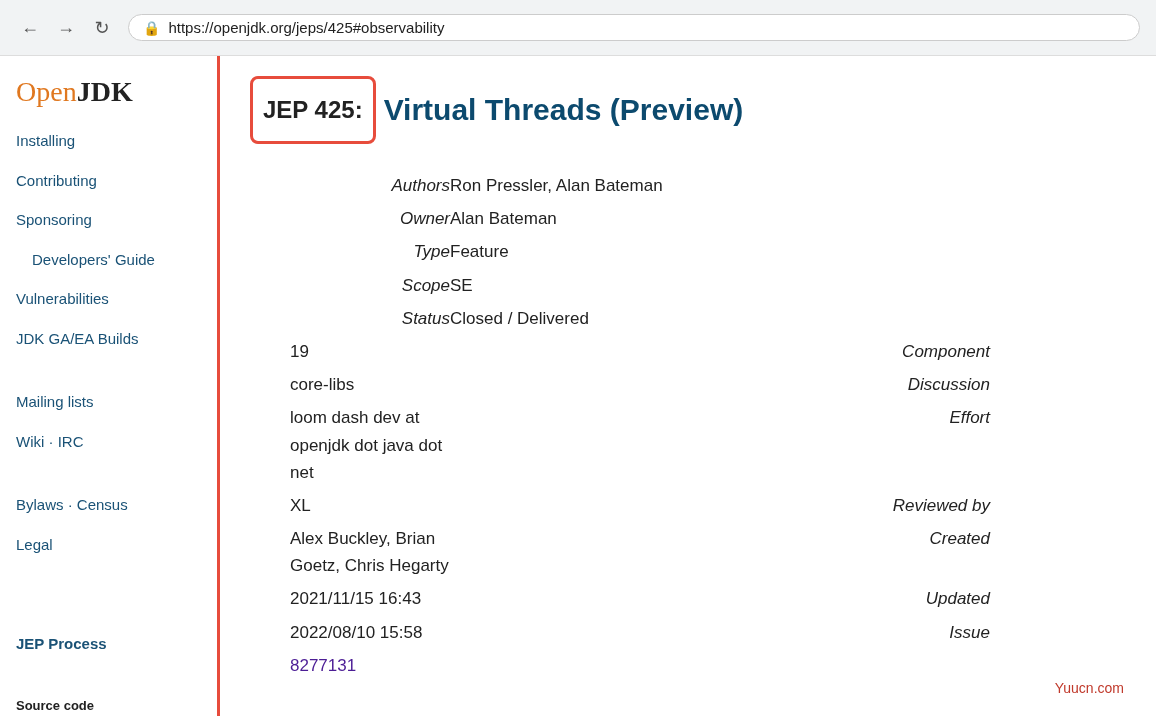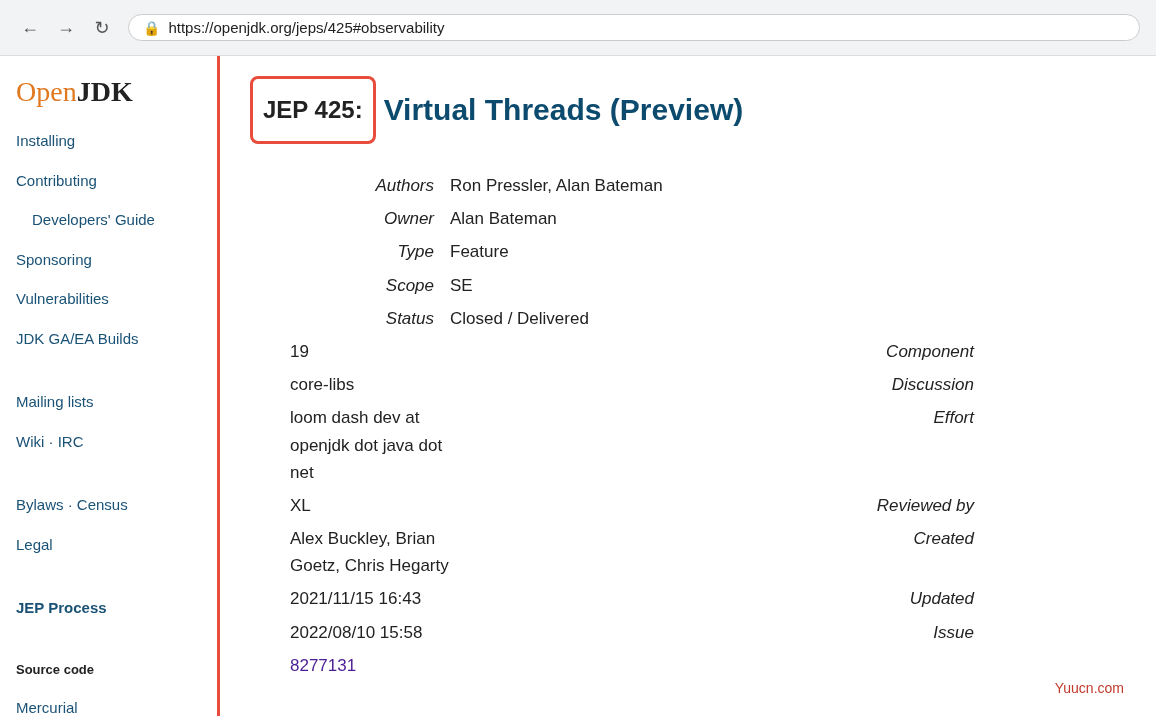--- a/index.html
+++ b/index.html
@@ -105,20 +105,21 @@
     .sidebar-separator {
       height: 10px;
     }
     .sidebar-bold {
       font-weight: bold;
       color: #1a5276;
       font-size: 15px;
       display: block;
       line-height: 1.7;
       text-decoration: none;
+      margin-top: 36px;
     }
     .sidebar-bold-black {
       font-weight: bold;
       color: #222;
       font-size: 13px;
       display: block;
       line-height: 1.7;
     }
 
     
@@ -154,21 +155,20 @@
     .meta-table {
       display: grid;
       grid-template-columns: 160px 1fr;
       row-gap: 6px;
       max-width: 700px;
       margin-left: 40px;
     }
     .meta-label {
       font-style: italic;
       text-align: right;
-      padding-right: 16px;
       color: #222;
       font-size: 17px;
       line-height: 1.6;
     }
     .meta-value {
       color: #222;
       font-size: 17px;
       line-height: 1.6;
     }
     .meta-value.link {
@@ -204,22 +204,22 @@
 <div class="page-container">
 
   <div class="sidebar">
     <div class="logo">
       <span class="logo-open">Open</span><span class="logo-jdk">JDK</span>
     </div>
 
     <nav class="sidebar-nav">
       <a href="#" class="sidebar-link">Installing</a>
       <a href="#" class="sidebar-link">Contributing</a>
+      <a href="#" class="sidebar-link">Sponsoring</a>
       <a href="#" class="sidebar-link indent">Developers' Guide</a>
-      <a href="#" class="sidebar-link">Sponsoring</a>
       <a href="#" class="sidebar-link">Vulnerabilities</a>
       <a href="#" class="sidebar-link">JDK GA/EA Builds</a>
 
       <div class="sidebar-separator"></div>
 
       <a href="#" class="sidebar-link">Mailing lists</a>
       <a href="#" class="sidebar-link">Wiki · IRC</a>
 
       <div class="sidebar-separator"></div>
 

